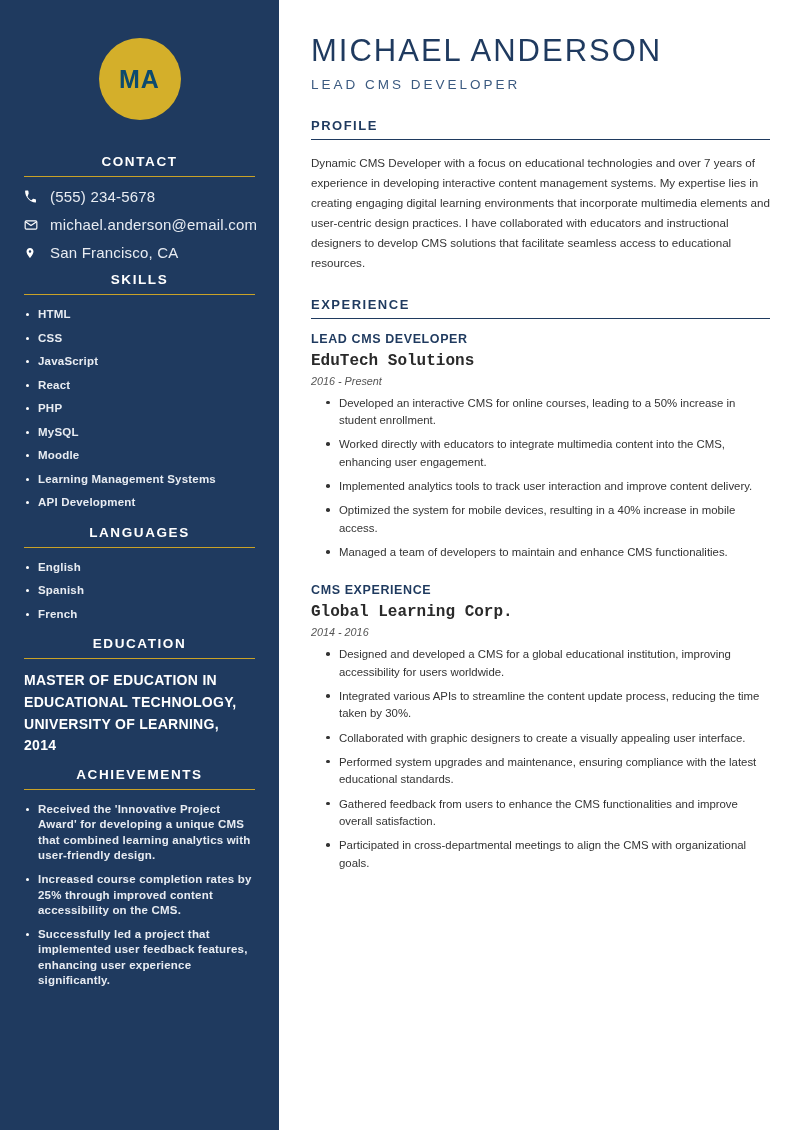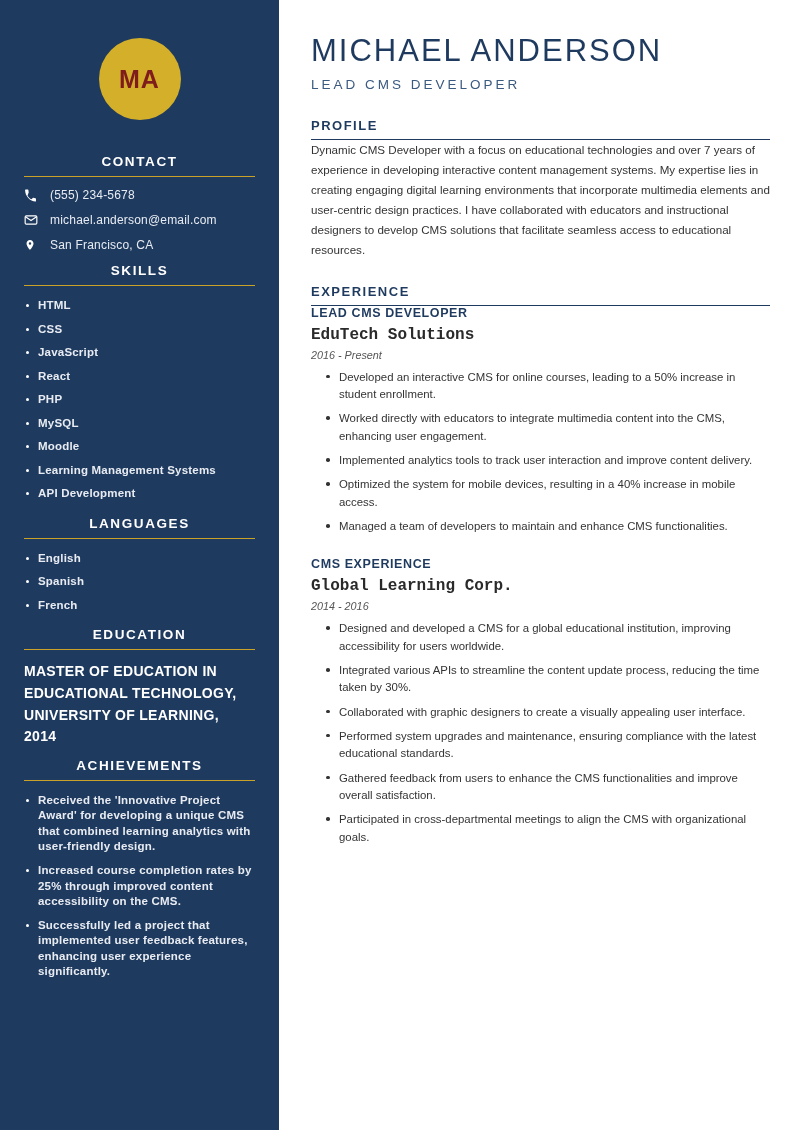--- a/index.html
+++ b/index.html
@@ -35,21 +35,21 @@
     display: flex;
     justify-content: center;
     padding-top: 38px;
     padding-bottom: 34px;
   }
   .avatar {
     width: 82px;
     height: 82px;
     border-radius: 50%;
     background: #d4af2a;
-    color: #7f1d1d;
+    color: #0c4a6e;
     display: flex;
     align-items: center;
     justify-content: center;
     font-size: 25px;
     font-weight: bold;
     letter-spacing: 1px;
   }
   .side-section {
     margin-bottom: 10px;
   }
@@ -58,23 +58,23 @@
     font-weight: bold;
     letter-spacing: 1.6px;
     color: #ffffff;
     padding-bottom: 7px;
     border-bottom: 1.5px solid #c9a227;
     margin-bottom: 11px;
     text-align: center;
   }
   .contact-row {
     display: flex;
-    align-items: flex-end;
+    align-items: center;
     margin-bottom: 11px;
-    font-size: 12px;
+    font-size: 15px;
     color: #e8ecf2;
     letter-spacing: 0.2px;
   }
   .contact-icon {
     width: 18px;
     flex: 0 0 18px;
     margin-right: 8px;
     display: flex;
     align-items: center;
     justify-content: flex-start;
@@ -140,20 +140,21 @@
     color: #3b5a80;
     margin-bottom: 26px;
   }
   .sec-title {
     font-size: 13px;
     font-weight: bold;
     letter-spacing: 1.5px;
     color: #1f3a5f;
     padding-bottom: 6px;
     border-bottom: 1.5px solid #1f3a5f;
+    margin-bottom: 13px;
   }
   .profile-text {
     font-size: 11.6px;
     line-height: 1.72;
     color: #333333;
     margin-bottom: 24px;
   }
   .job {
     margin-bottom: 14px;
   }

